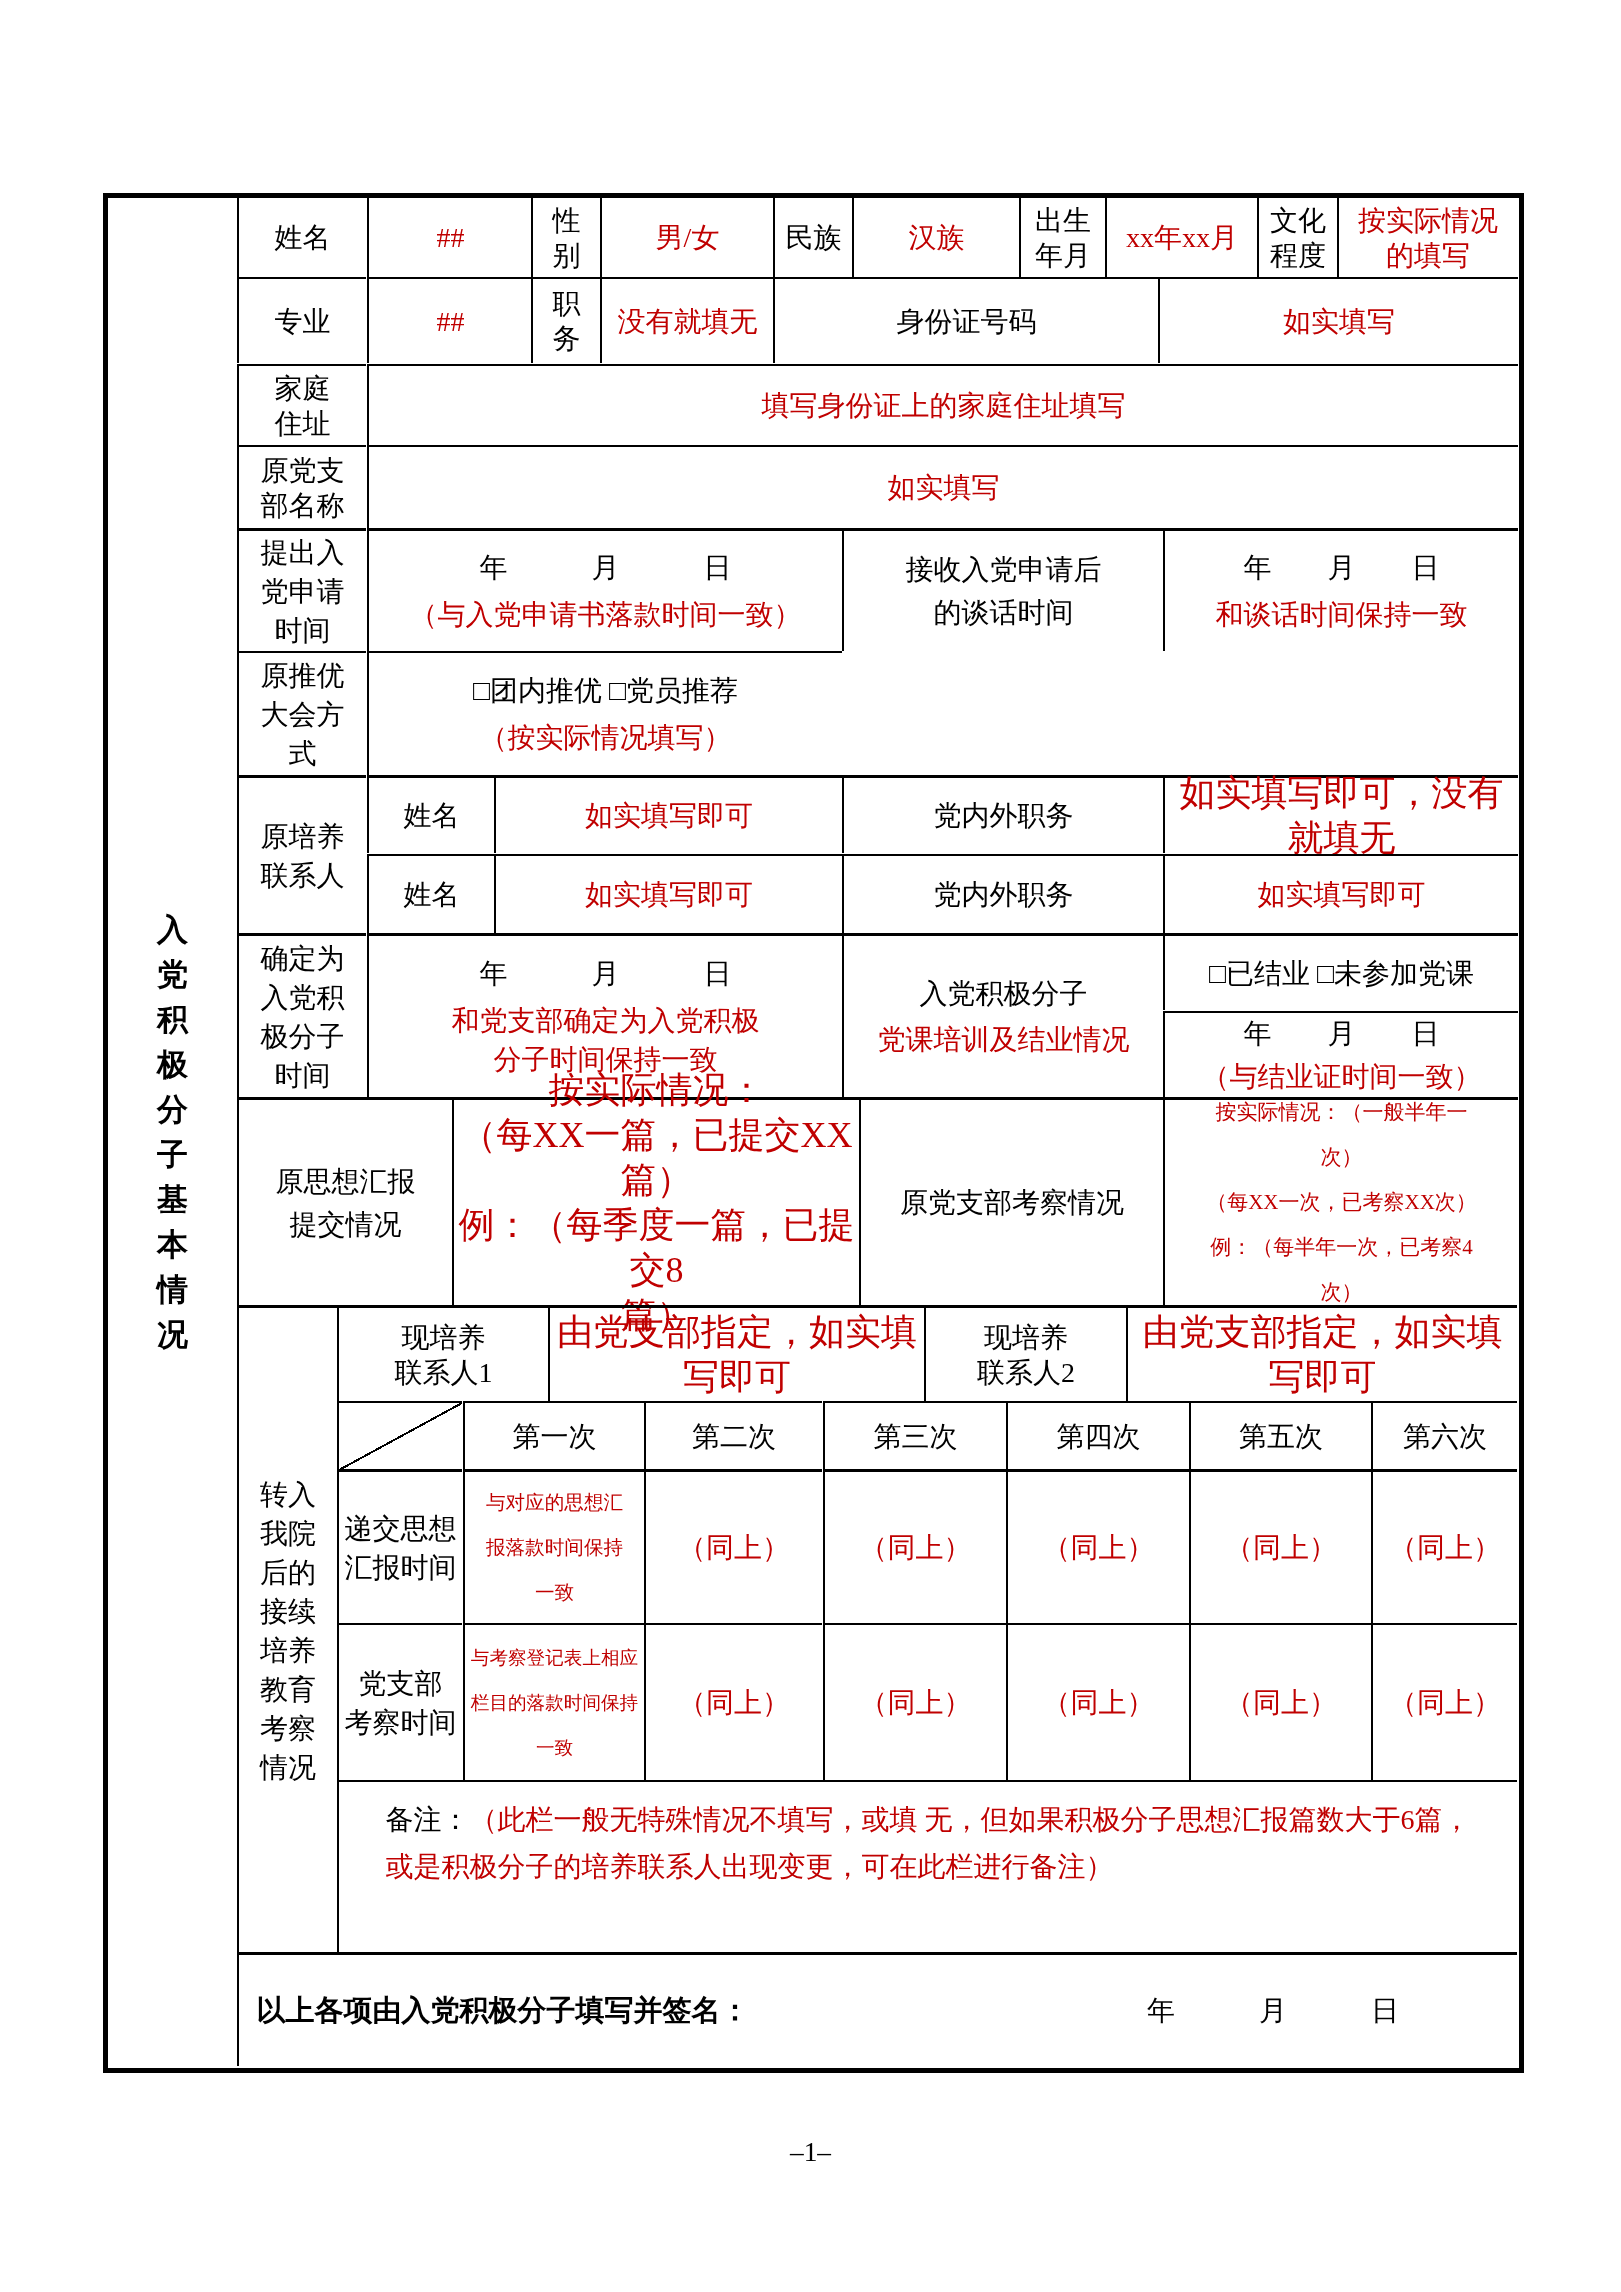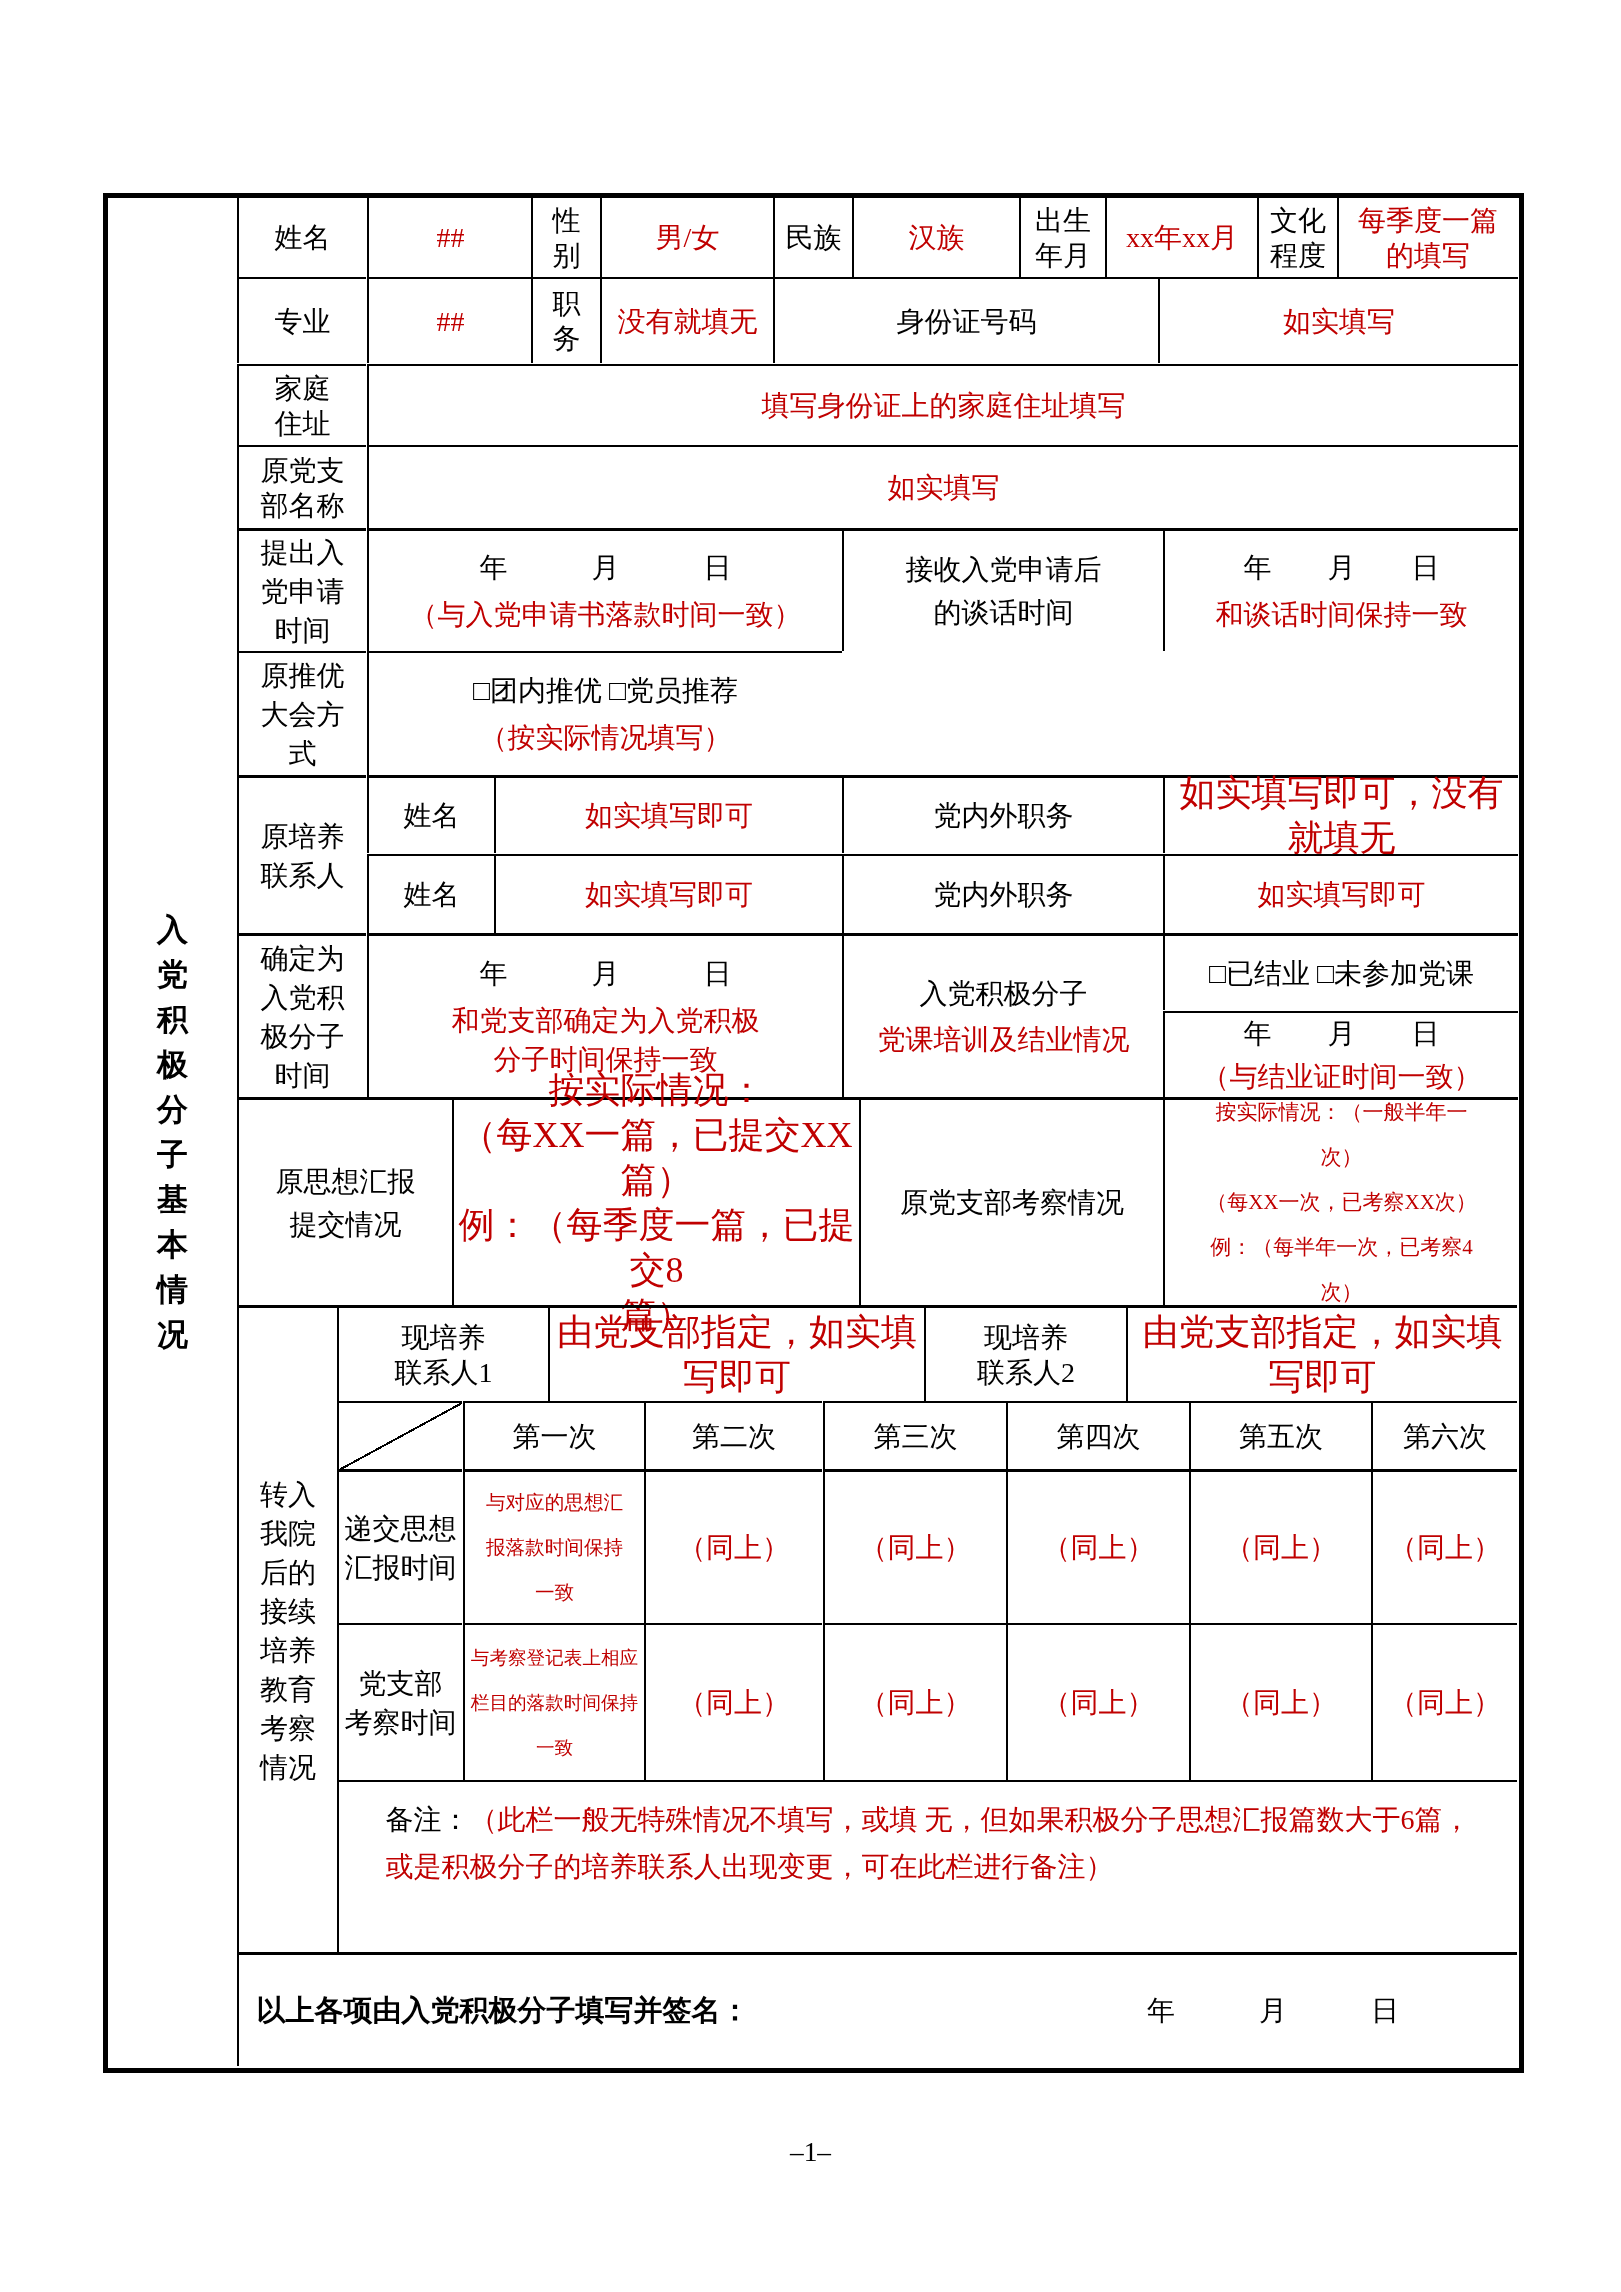--- a/index.html
+++ b/index.html
@@ -63,21 +63,21 @@
   <div class="c nt lh36" style="left:423px;top:0;width:69px;height:79px">性
 别</div>
   <div class="c nt red" style="left:492px;top:0;width:173px;height:79px">男/女</div>
   <div class="c nt" style="left:665px;top:0;width:79px;height:79px">民族</div>
   <div class="c nt red" style="left:744px;top:0;width:167px;height:79px">汉族</div>
   <div class="c nt lh36" style="left:911px;top:0;width:86px;height:79px">出生
 年月</div>
   <div class="c nt red" style="left:997px;top:0;width:152px;height:79px">xx年xx月</div>
   <div class="c nt lh36" style="left:1149px;top:0;width:80px;height:79px">文化
 程度</div>
-  <div class="c nt red lh36" style="left:1229px;top:0;width:180px;height:79px">每季度一篇
+  <div class="c nt red lh36" style="left:1229px;top:0;width:180px;height:79px">按实际情况
 的填写</div>
 
   <div class="c" style="left:129px;top:79px;width:129px;height:86px">专业</div>
   <div class="c red" style="left:259px;top:79px;width:165px;height:86px">##</div>
   <div class="c lh36" style="left:423px;top:79px;width:69px;height:86px">职
 务</div>
   <div class="c red" style="left:492px;top:79px;width:173px;height:86px">没有就填无</div>
   <div class="c" style="left:665px;top:79px;width:385px;height:86px">身份证号码</div>
   <div class="c red" style="left:1050px;top:79px;width:360px;height:86px">如实填写</div>
 

